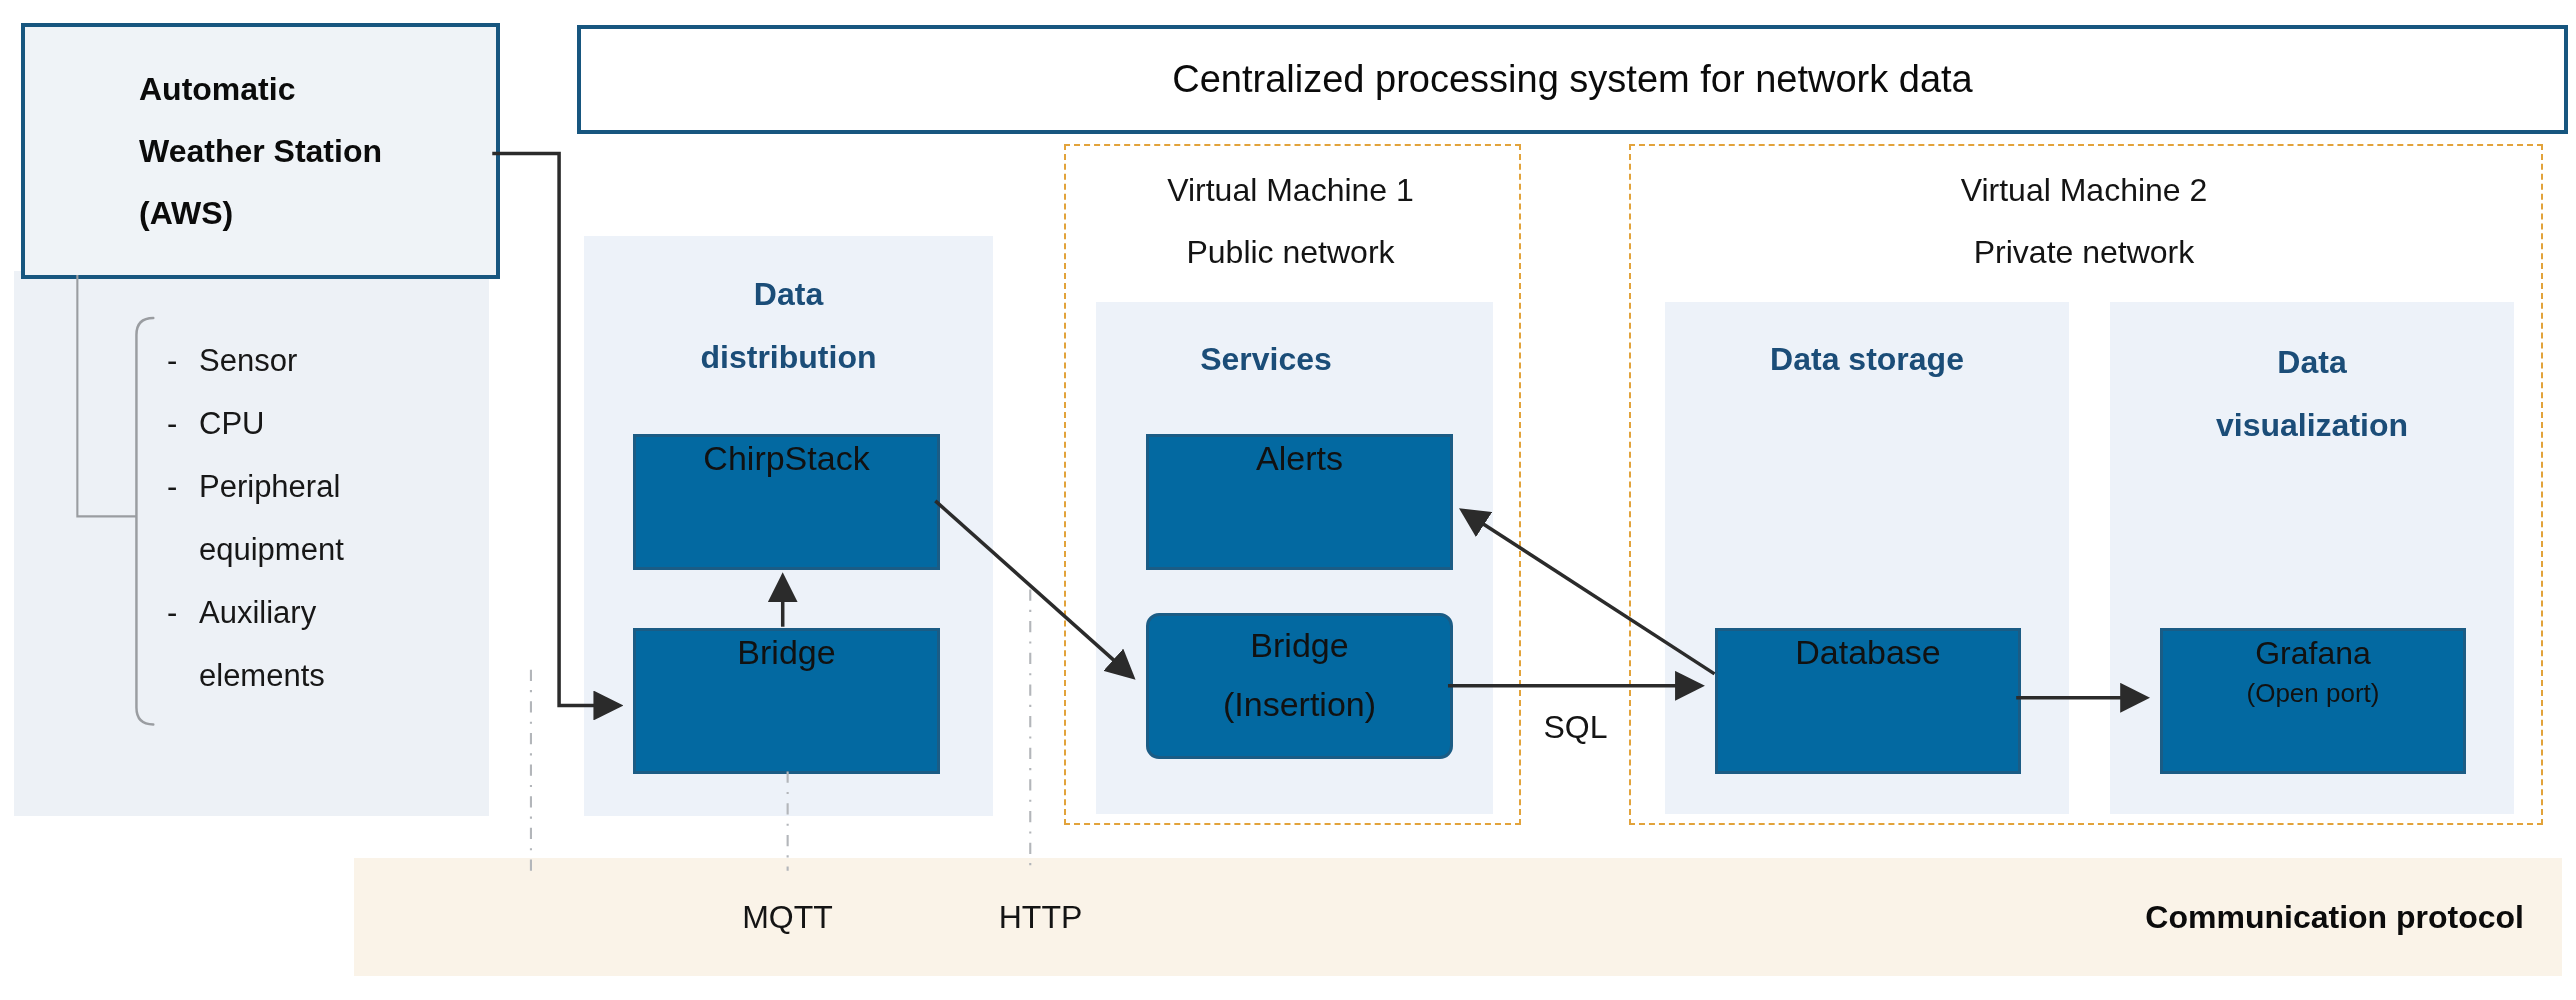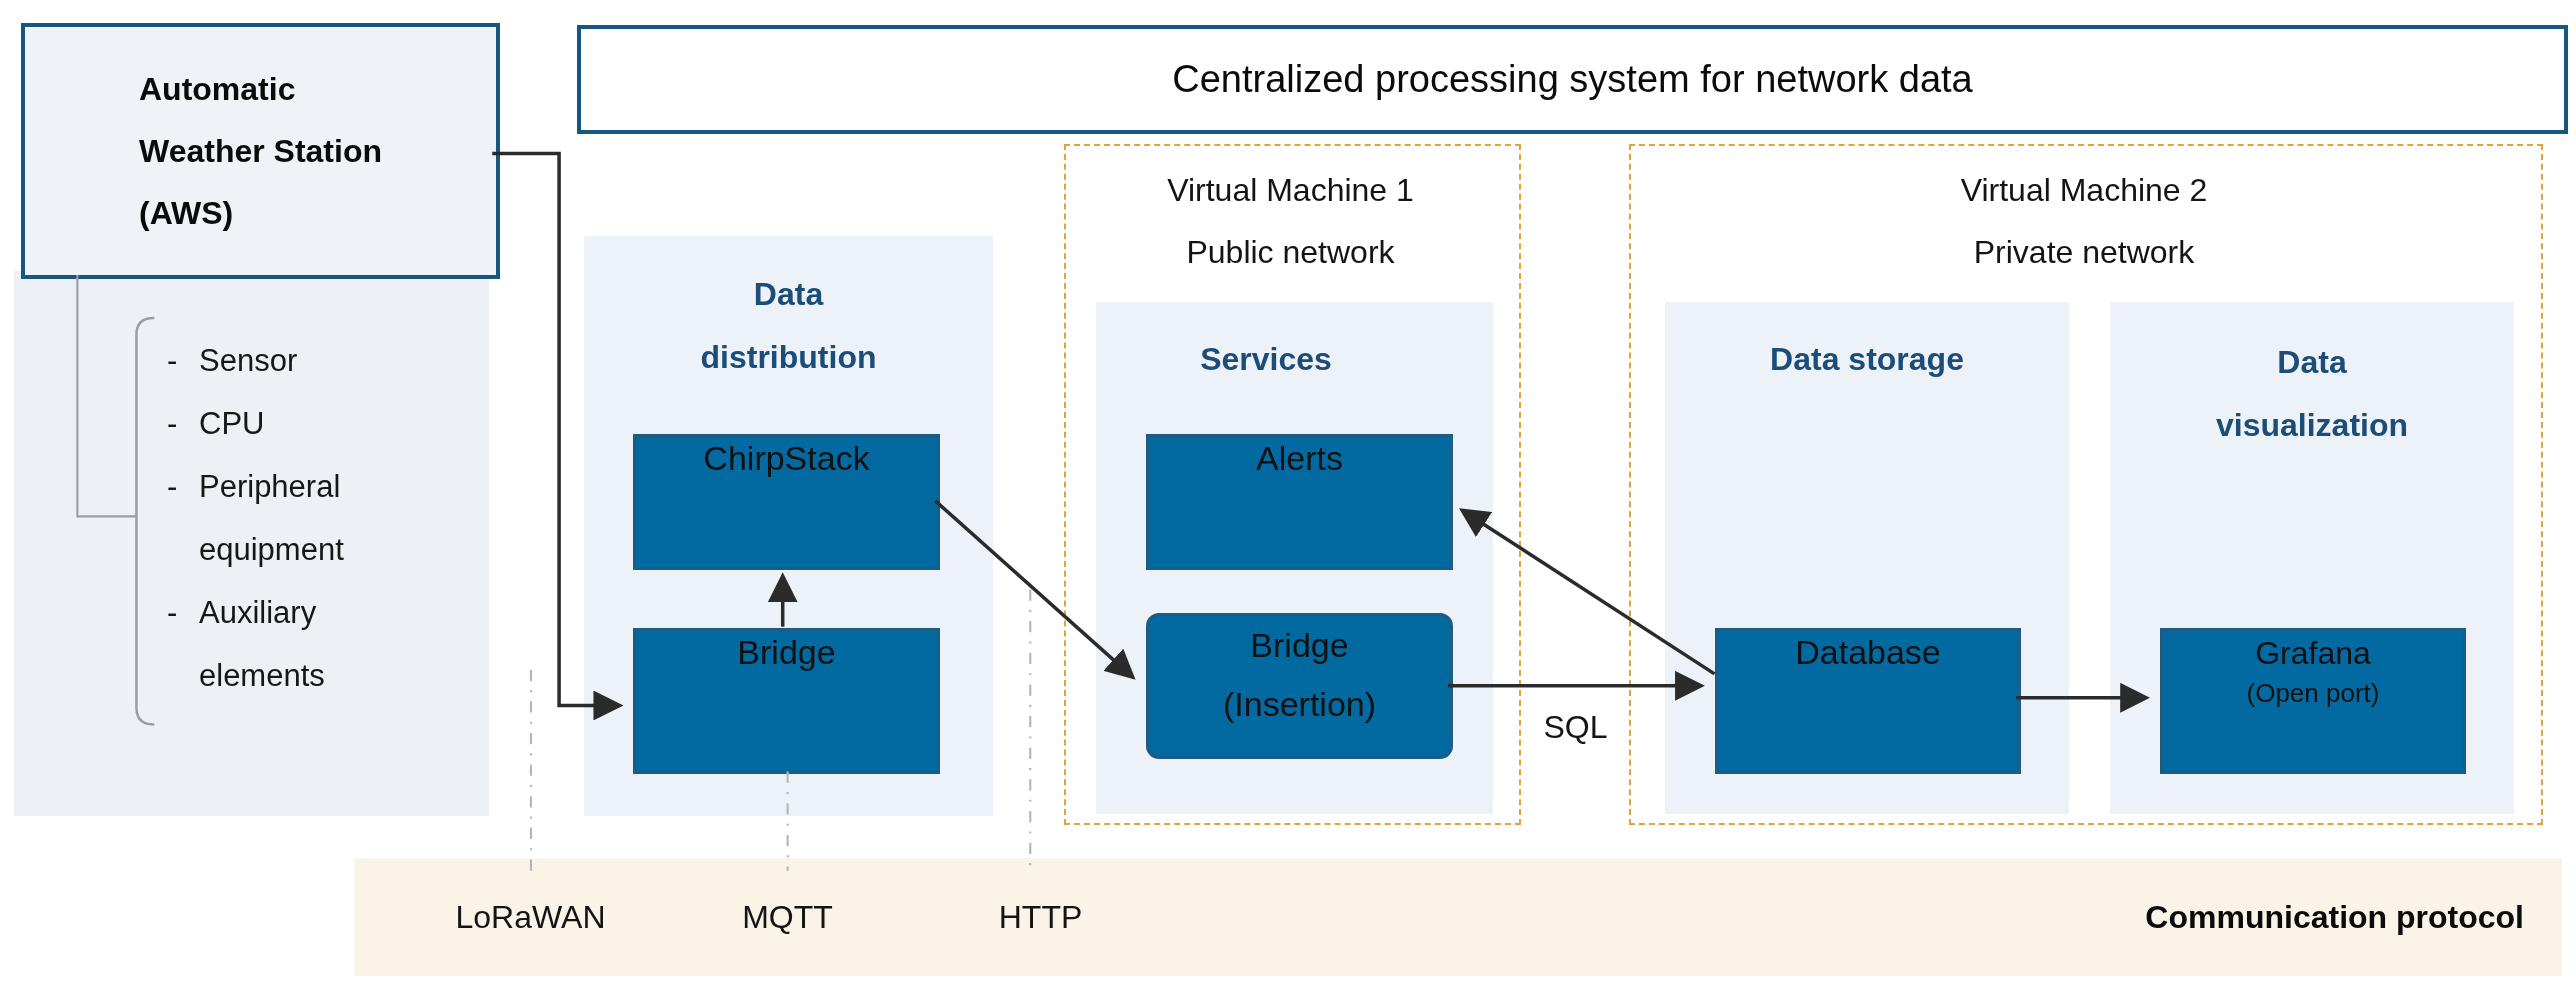--- a/index.html
+++ b/index.html
@@ -138,21 +138,20 @@
     <div class="lbl lbl-main">Grafana</div>
     <div class="lbl lbl-sub">(Open port)</div>
   </div>
   <div class="node database">
     <div class="lbl">Database</div>
   </div>
 
   <div class="sql-label">SQL</div>
 
   <div class="proto-bar">
-    <div class="proto-lbl lorawan">LoRaWAN</div>
     <div class="proto-lbl mqtt">MQTT</div>
     <div class="proto-lbl http">HTTP</div>
     <div class="comm-title">Communication protocol</div>
   </div>
 
   <svg class="overlay" width="2576" height="1001" viewBox="0 0 3663 1423">
     <defs>
       <marker id="arr" viewBox="0 0 10 10" refX="8.5" refY="5" markerWidth="8.5" markerHeight="8.5" orient="auto-start-reverse">
         <path d="M0 0 L10 5 L0 10 z" fill="#2b2b2b"></path>
       </marker>

